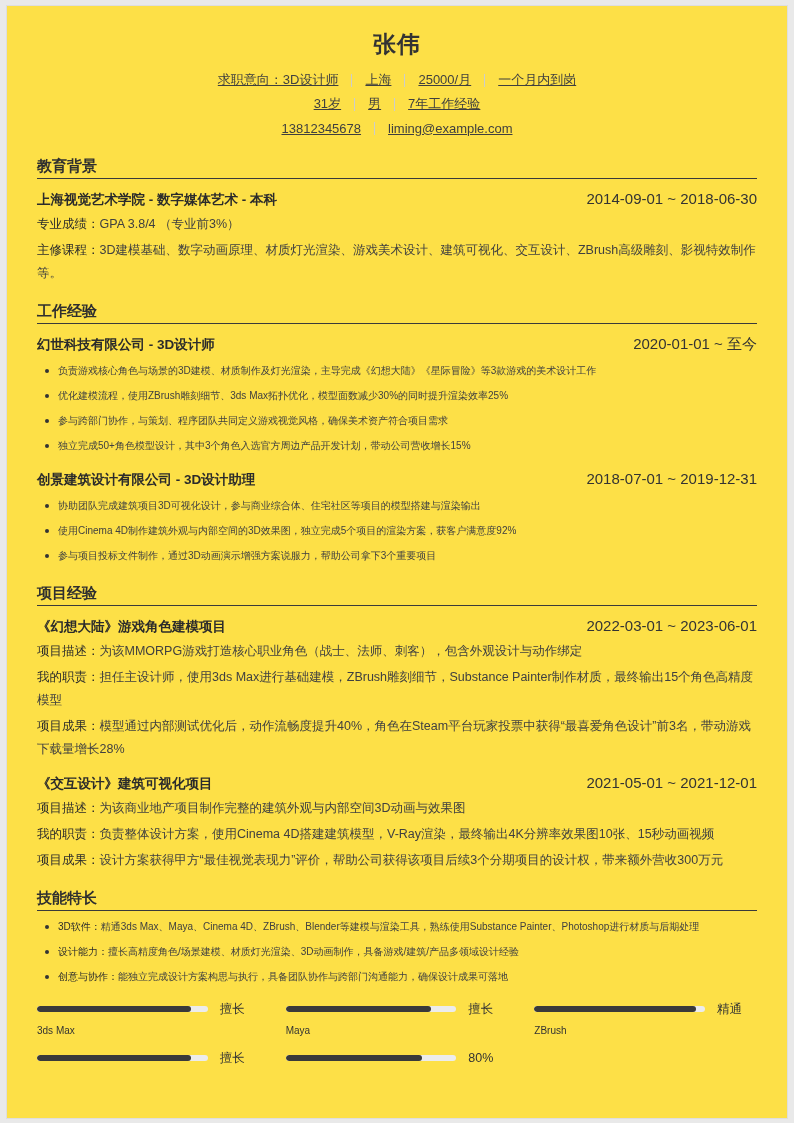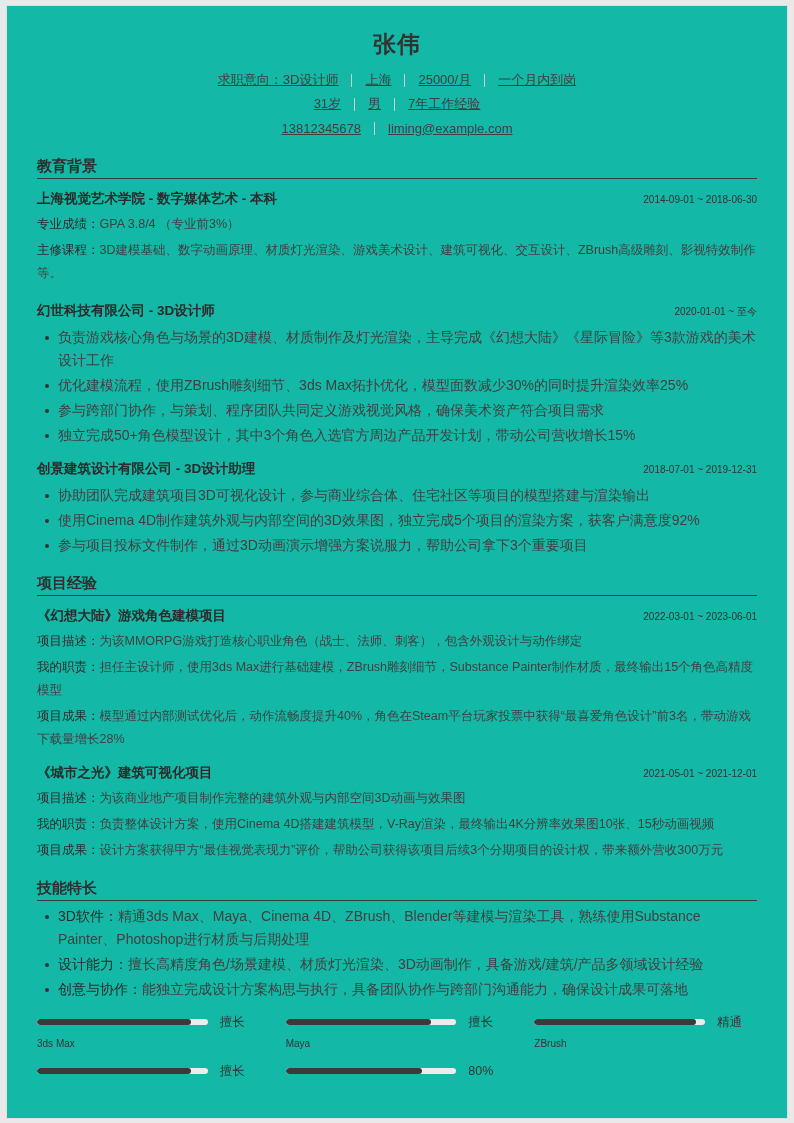--- a/index.html
+++ b/index.html
@@ -5,21 +5,21 @@
   * { box-sizing: border-box; }
   html, body { margin: 0; padding: 0; }
   body {
     width: 794px; height: 1123px;
     background: #e9e9e9;
     font-family: "Liberation Sans", "DejaVu Sans", sans-serif;
     overflow: hidden; position: relative;
   }
   .page {
     position: absolute; top: 5px; left: 6px; right: 6px; bottom: 4px;
-    background: #14b8a6;
+    background: #fde047;
     border: 1px solid #dedede;
     padding: 24px 30px 0 30px;
     overflow: hidden;
   }
   
   .hd { text-align: center; }
   .hd h1 {
     margin: 0 0 10px 0;
     font-size: 23px; line-height: 28px;
     font-weight: bold; color: #333333; letter-spacing: 1px;
@@ -35,31 +35,31 @@
   .stitle {
     font-size: 15px; line-height: 19px; font-weight: bold; color: #2f2f2f;
     padding-bottom: 3px; border-bottom: 1.5px solid #3a3a3a;
   }
   .erow {
     margin-top: 10px;
     display: flex; justify-content: space-between; align-items: baseline;
     line-height: 20px;
   }
   .ehead { font-size: 13.5px; font-weight: bold; color: #2b2b2b; }
-  .edate { font-size: 10px; color: #333333; white-space: nowrap; }
+  .edate { font-size: 15px; color: #333333; white-space: nowrap; }
   .entry + .entry { margin-top: 12px; }
   .field {
     margin: 3px 0 0 0;
     font-size: 12.5px; line-height: 23px; color: #404040;
   }
   .flabel { font-weight: normal; color: #2b2b2b; }
   ul.bullets { list-style: none; margin: 4px 0 0 0; padding: 0; }
   ul.bullets li {
     position: relative; padding-left: 21px; margin-top: 2px;
-    font-size: 14px; line-height: 23px; color: #404040;
+    font-size: 10px; line-height: 23px; color: #404040;
   }
   ul.bullets li::before {
     content: ""; position: absolute; left: 8px; top: 9.5px;
     width: 4px; height: 4px; border-radius: 50%; background: #333333;
   }
   
   .bars { margin-top: 14px; display: grid; grid-template-columns: 1fr 1fr 1fr; column-gap: 26px; }
   .bars.row2 { margin-top: 12px; }
   .bar-cell { min-width: 0; }
   .bar-line { display: flex; align-items: center; gap: 12px; height: 14px; }
@@ -104,20 +104,21 @@
       <div class="erow">
         <div class="ehead">上海视觉艺术学院 - 数字媒体艺术 - 本科</div>
         <div class="edate">2014-09-01 ~ 2018-06-30</div>
       </div>
       <p class="field"><span class="flabel">专业成绩：</span><span>GPA 3.8/4 （专业前3%）</span></p>
       <p class="field"><span class="flabel">主修课程：</span><span>3D建模基础、数字动画原理、材质灯光渲染、游戏美术设计、建筑可视化、交互设计、ZBrush高级雕刻、影视特效制作等。</span></p>
     </div>
   </section>
 
   <section>
+    <div class="stitle">工作经验</div>
 
     <div class="entry">
       <div class="erow">
         <div class="ehead">幻世科技有限公司 - 3D设计师</div>
         <div class="edate">2020-01-01 ~ 至今</div>
       </div>
       <ul class="bullets">
         <li>负责游戏核心角色与场景的3D建模、材质制作及灯光渲染，主导完成《幻想大陆》《星际冒险》等3款游戏的美术设计工作</li>
         <li>优化建模流程，使用ZBrush雕刻细节、3ds Max拓扑优化，模型面数减少30%的同时提升渲染效率25%</li>
         <li>参与跨部门协作，与策划、程序团队共同定义游戏视觉风格，确保美术资产符合项目需求</li>
@@ -146,21 +147,21 @@
         <div class="ehead">《幻想大陆》游戏角色建模项目</div>
         <div class="edate">2022-03-01 ~ 2023-06-01</div>
       </div>
       <p class="field"><span class="flabel">项目描述：</span><span>为该MMORPG游戏打造核心职业角色（战士、法师、刺客），包含外观设计与动作绑定</span></p>
       <p class="field"><span class="flabel">我的职责：</span><span>担任主设计师，使用3ds Max进行基础建模，ZBrush雕刻细节，Substance Painter制作材质，最终输出15个角色高精度模型</span></p>
       <p class="field"><span class="flabel">项目成果：</span><span>模型通过内部测试优化后，动作流畅度提升40%，角色在Steam平台玩家投票中获得“最喜爱角色设计”前3名，带动游戏下载量增长28%</span></p>
     </div>
 
     <div class="entry">
       <div class="erow">
-        <div class="ehead">《城市之光》建筑可视化项目</div>
+        <div class="ehead">《交互设计》建筑可视化项目</div>
         <div class="edate">2021-05-01 ~ 2021-12-01</div>
       </div>
       <p class="field"><span class="flabel">项目描述：</span><span>为该商业地产项目制作完整的建筑外观与内部空间3D动画与效果图</span></p>
       <p class="field"><span class="flabel">我的职责：</span><span>负责整体设计方案，使用Cinema 4D搭建建筑模型，V-Ray渲染，最终输出4K分辨率效果图10张、15秒动画视频</span></p>
       <p class="field"><span class="flabel">项目成果：</span><span>设计方案获得甲方“最佳视觉表现力”评价，帮助公司获得该项目后续3个分期项目的设计权，带来额外营收300万元</span></p>
     </div>
   </section>
 
   <section>
     <div class="stitle">技能特长</div>

